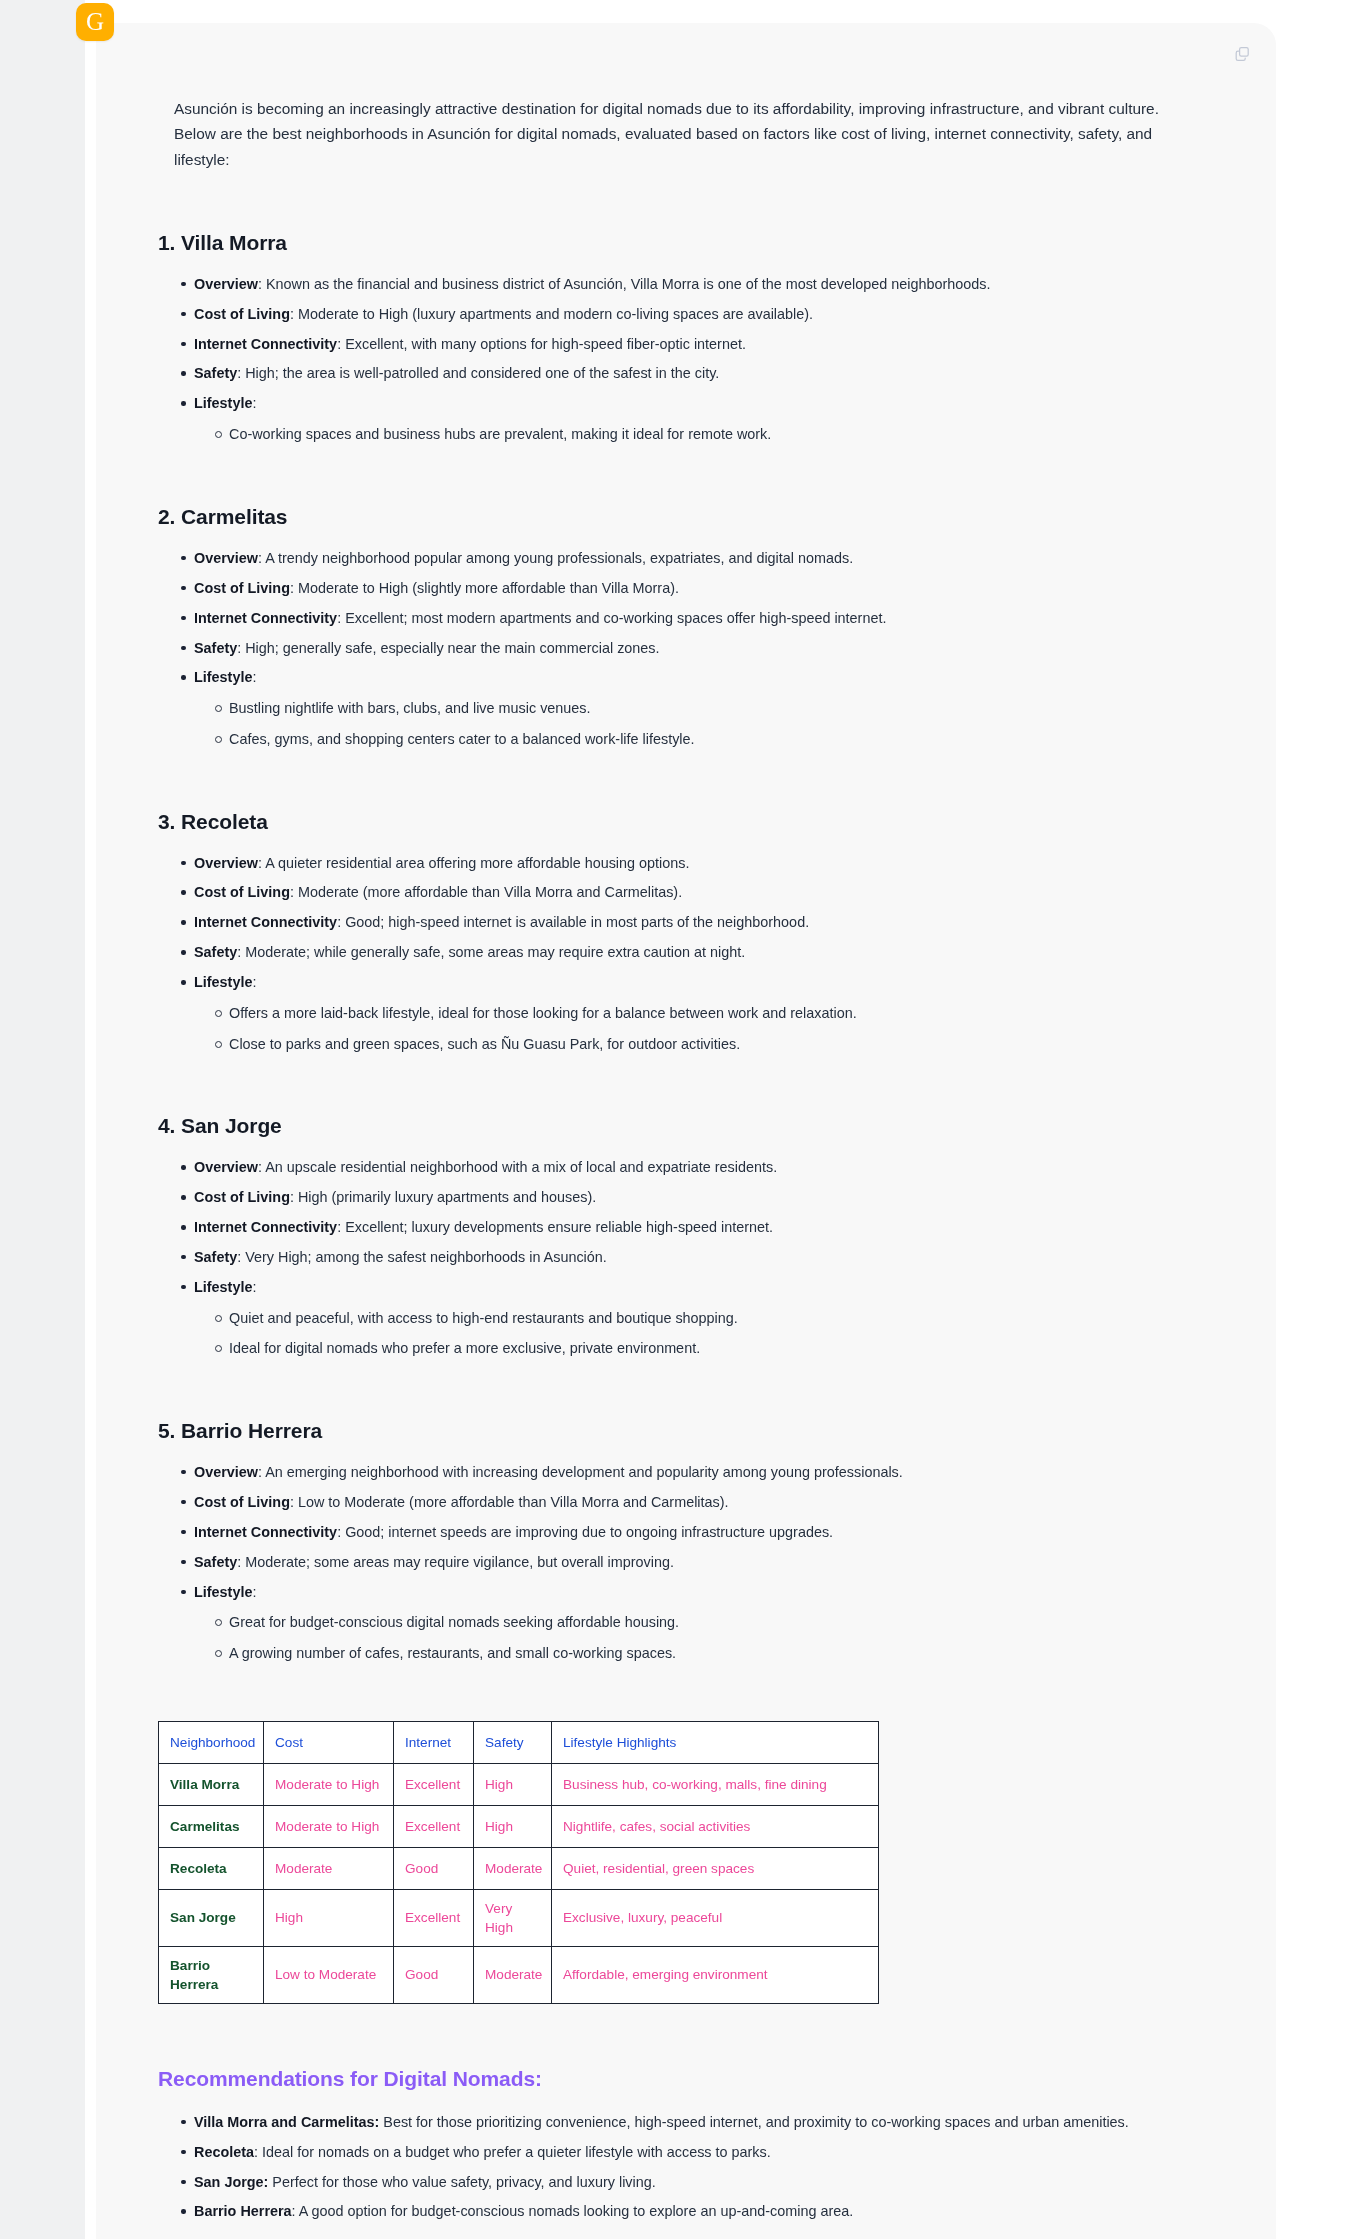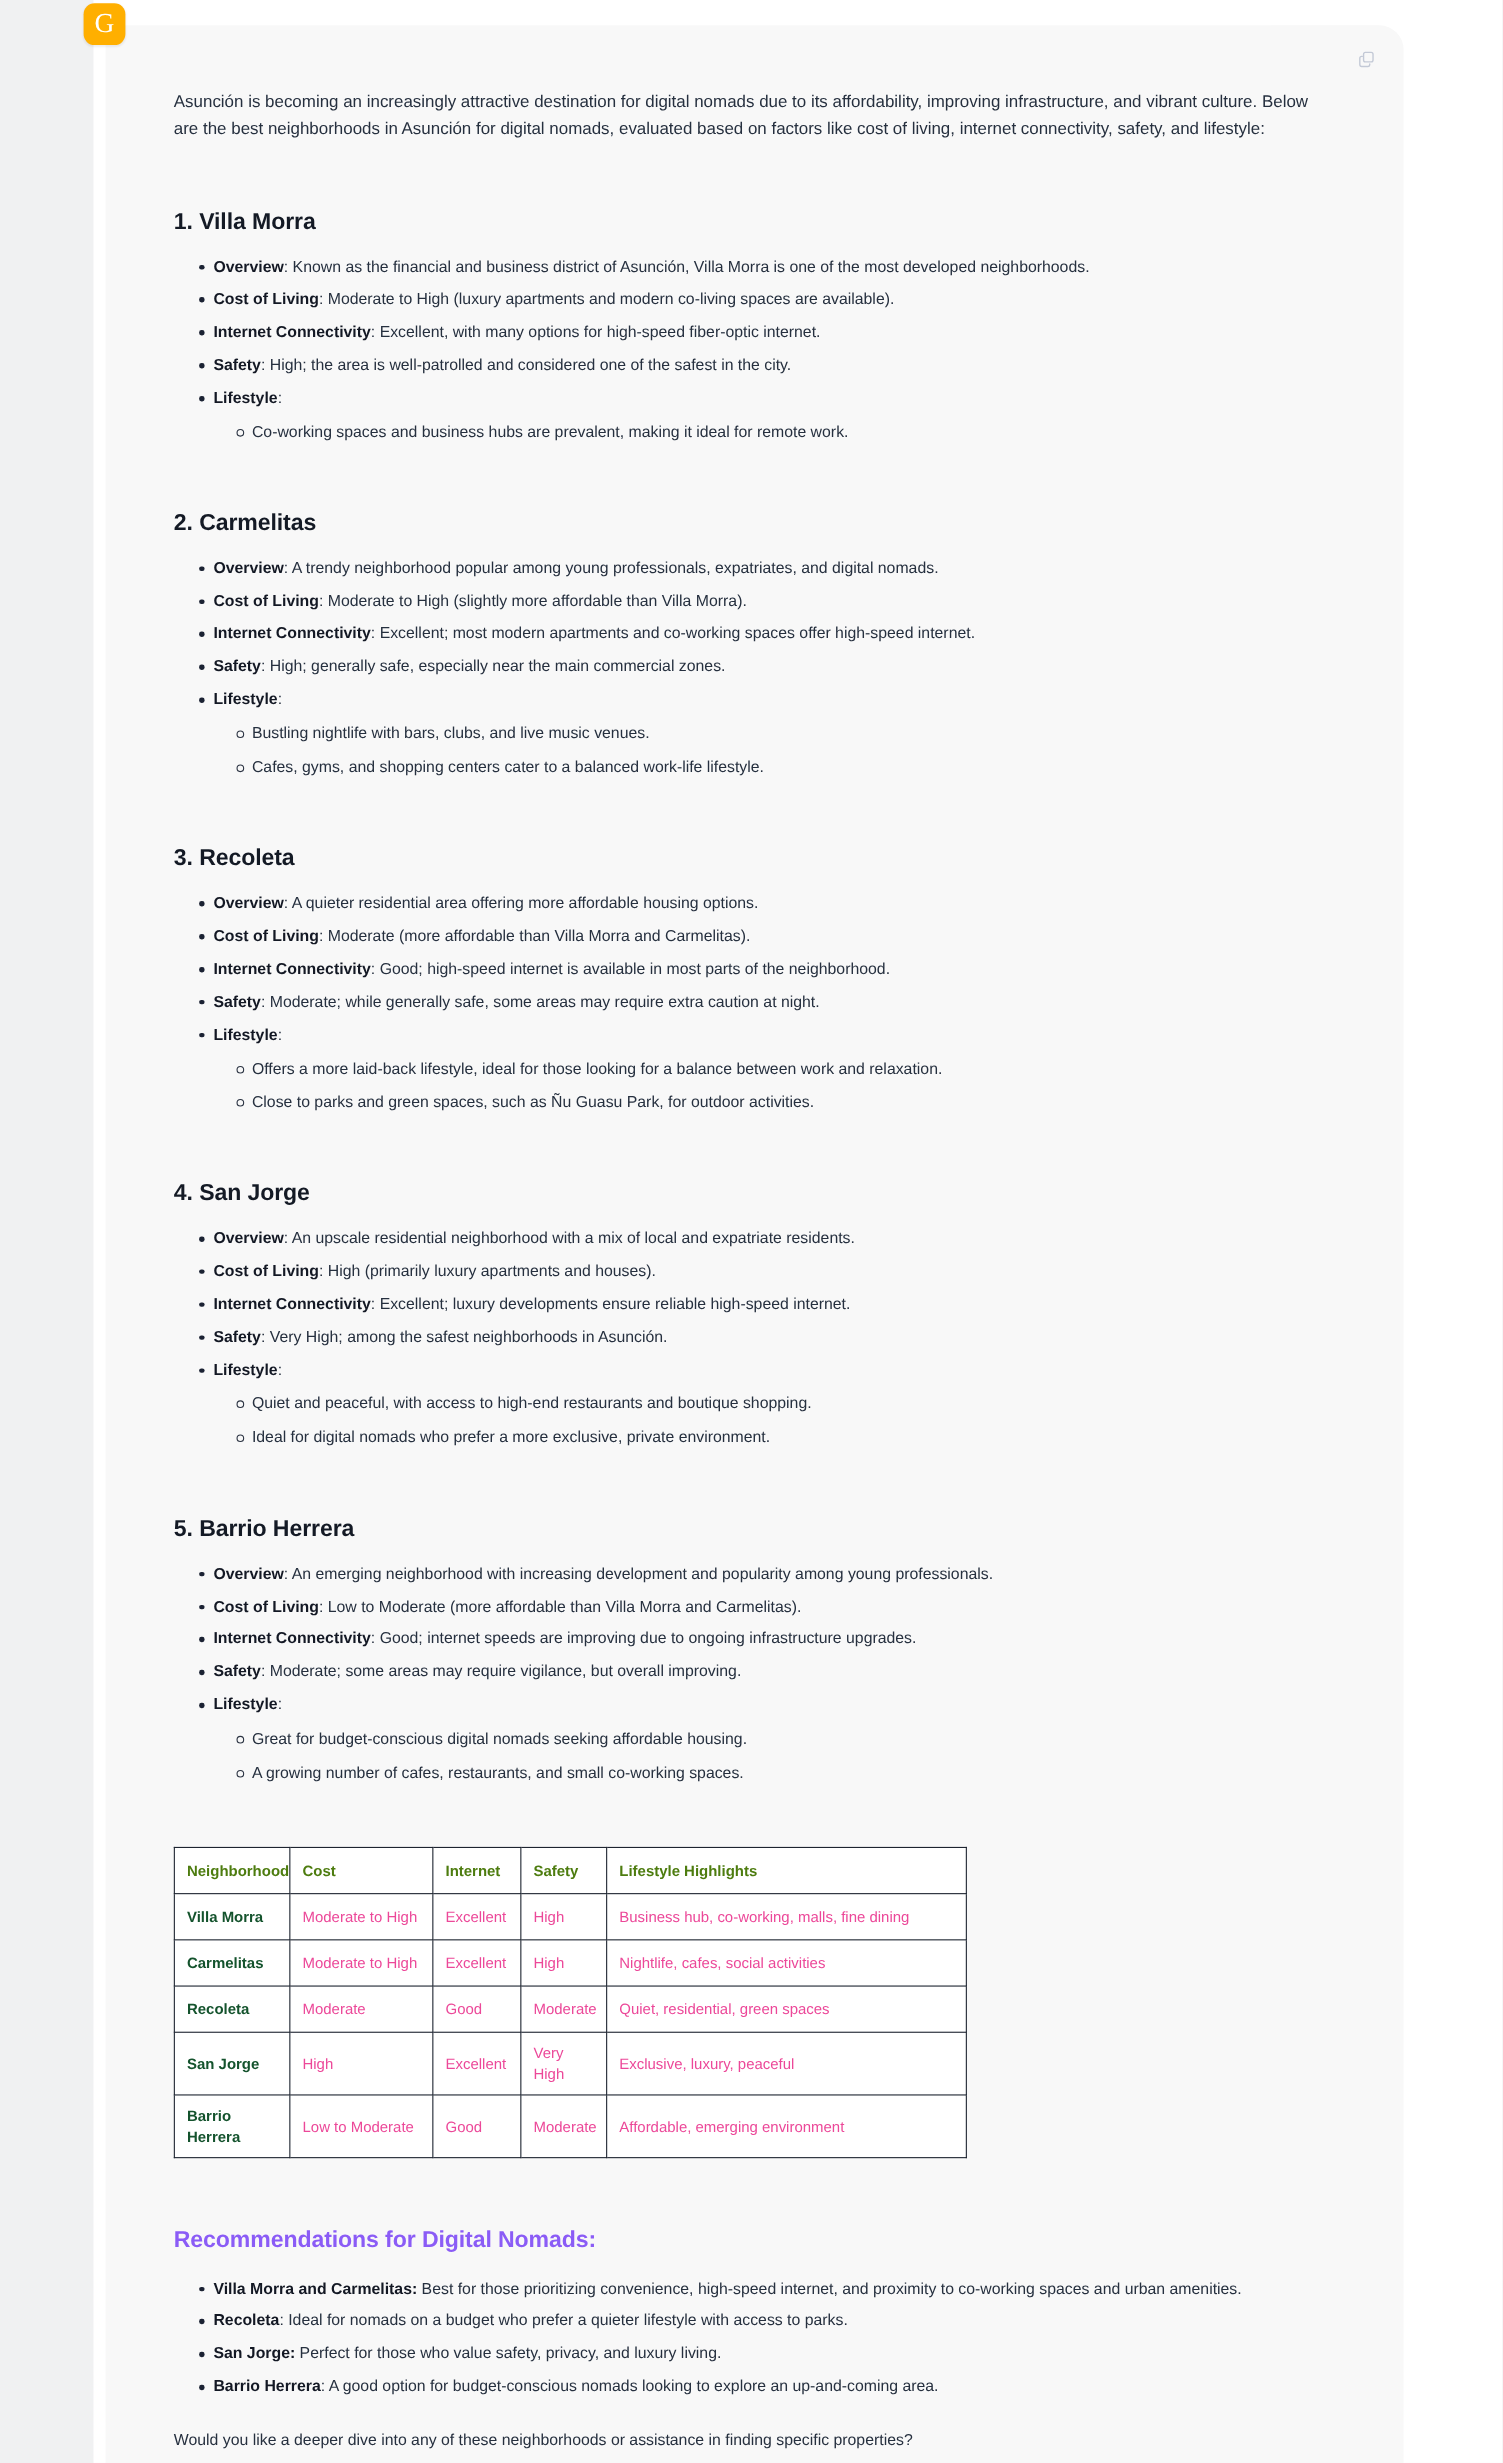--- a/index.html
+++ b/index.html
@@ -85,21 +85,21 @@
   #copy-button svg { display: block; }
 
   .content {
     padding: 57px 60px 40px 62px;
     color: #1b2233;
     font-size: 14.6px;
     line-height: 1.62;
   }
 
   p.intro {
-    margin: 0;
+    margin: 16px;
     font-size: 15.4px;
     line-height: 1.64;
     color: #26303f;
     max-width: 1040px;
   }
 
   h2.section-title {
     font-size: 21px;
     font-weight: 700;
     color: #141a25;
@@ -179,22 +179,22 @@
     border: 1px solid #1d2430;
     padding: 9px 11px;
     text-align: left;
     font-size: 13.6px;
     line-height: 1.4;
     vertical-align: middle;
     height: 42px;
     color: #ec4899;
   }
   table.compare th {
-    font-weight: 700;
-    color: #4d7c0f;
+    font-weight: 400;
+    color: #1d4ed8;
   }
   table.compare td.rowhead {
     font-weight: 700;
     color: #14532d;
   }
   table.compare col.c0 { width: 105px; }
   table.compare col.c1 { width: 130px; }
   table.compare col.c2 { width: 80px; }
   table.compare col.c3 { width: 78px; }
   table.compare col.c4 { width: 327px; }

